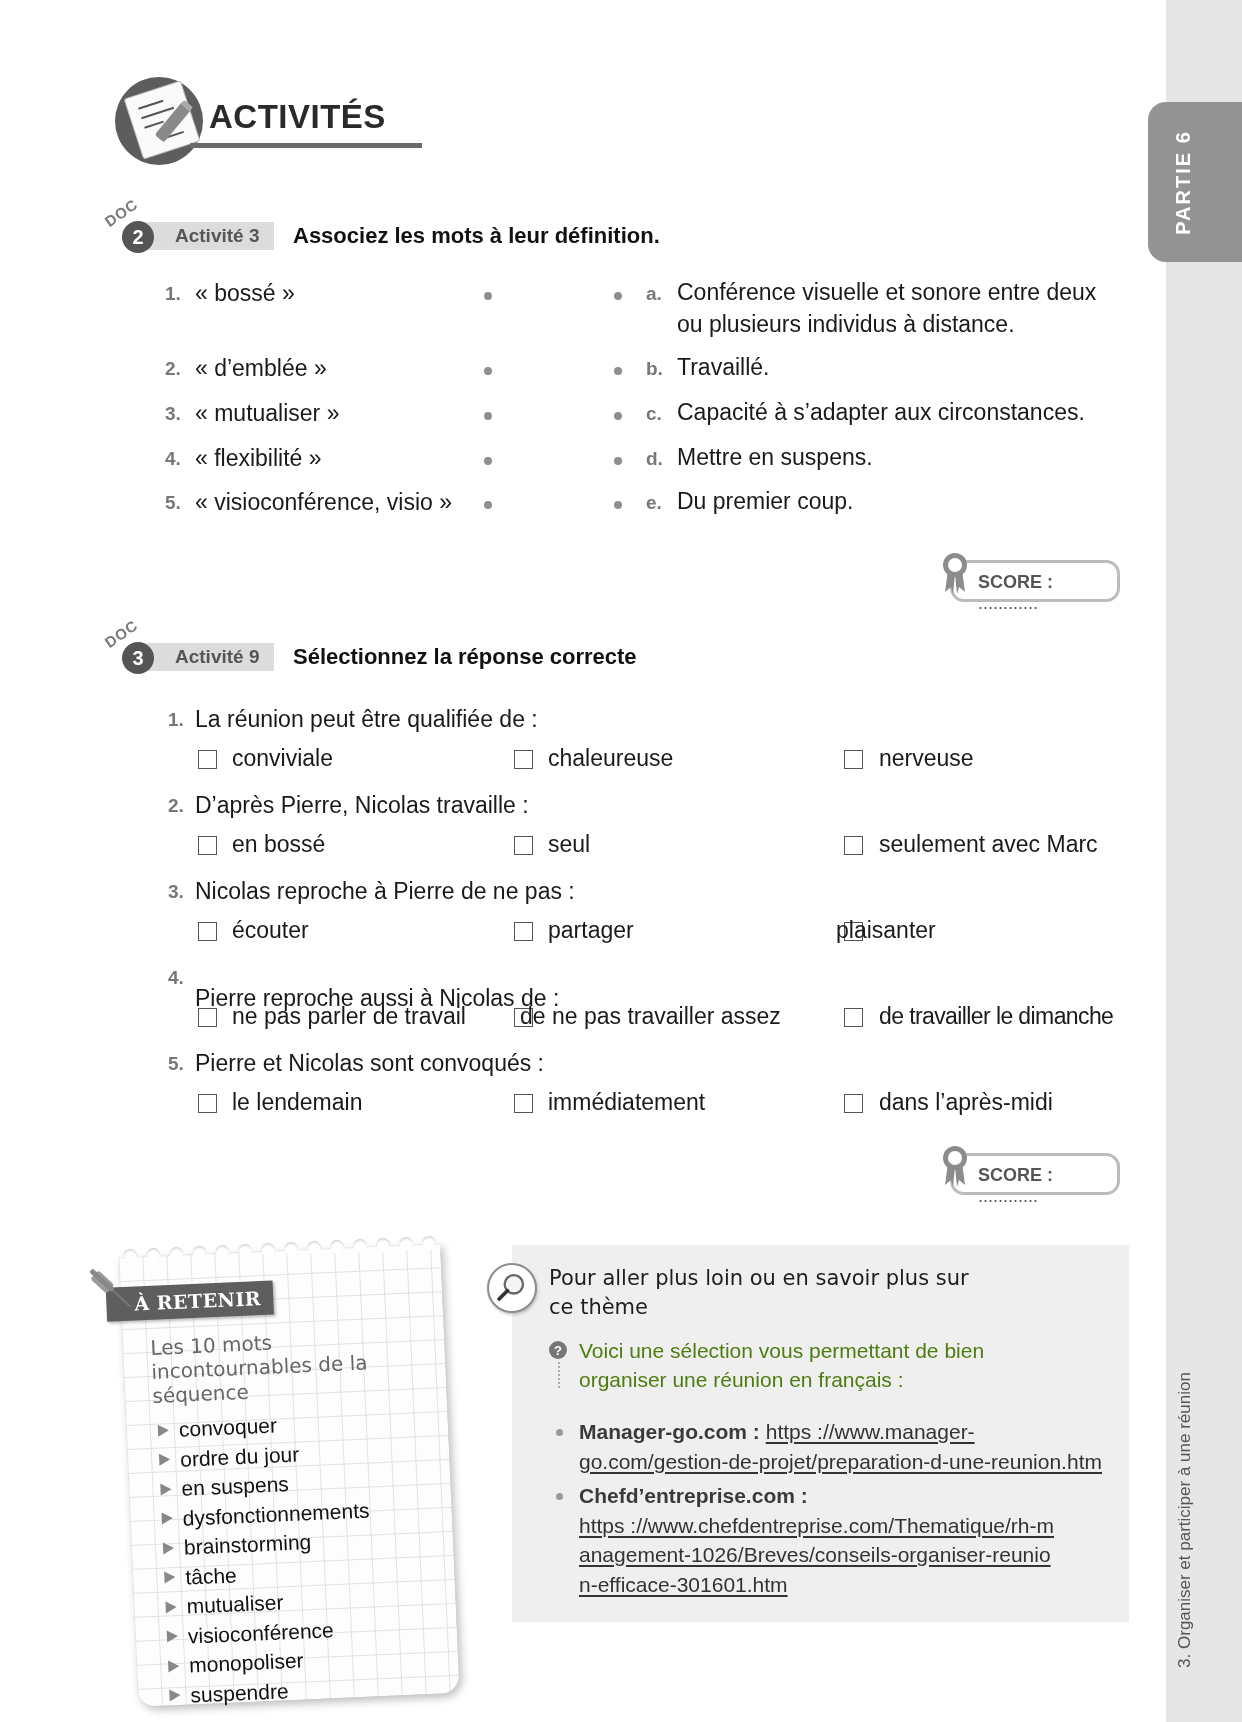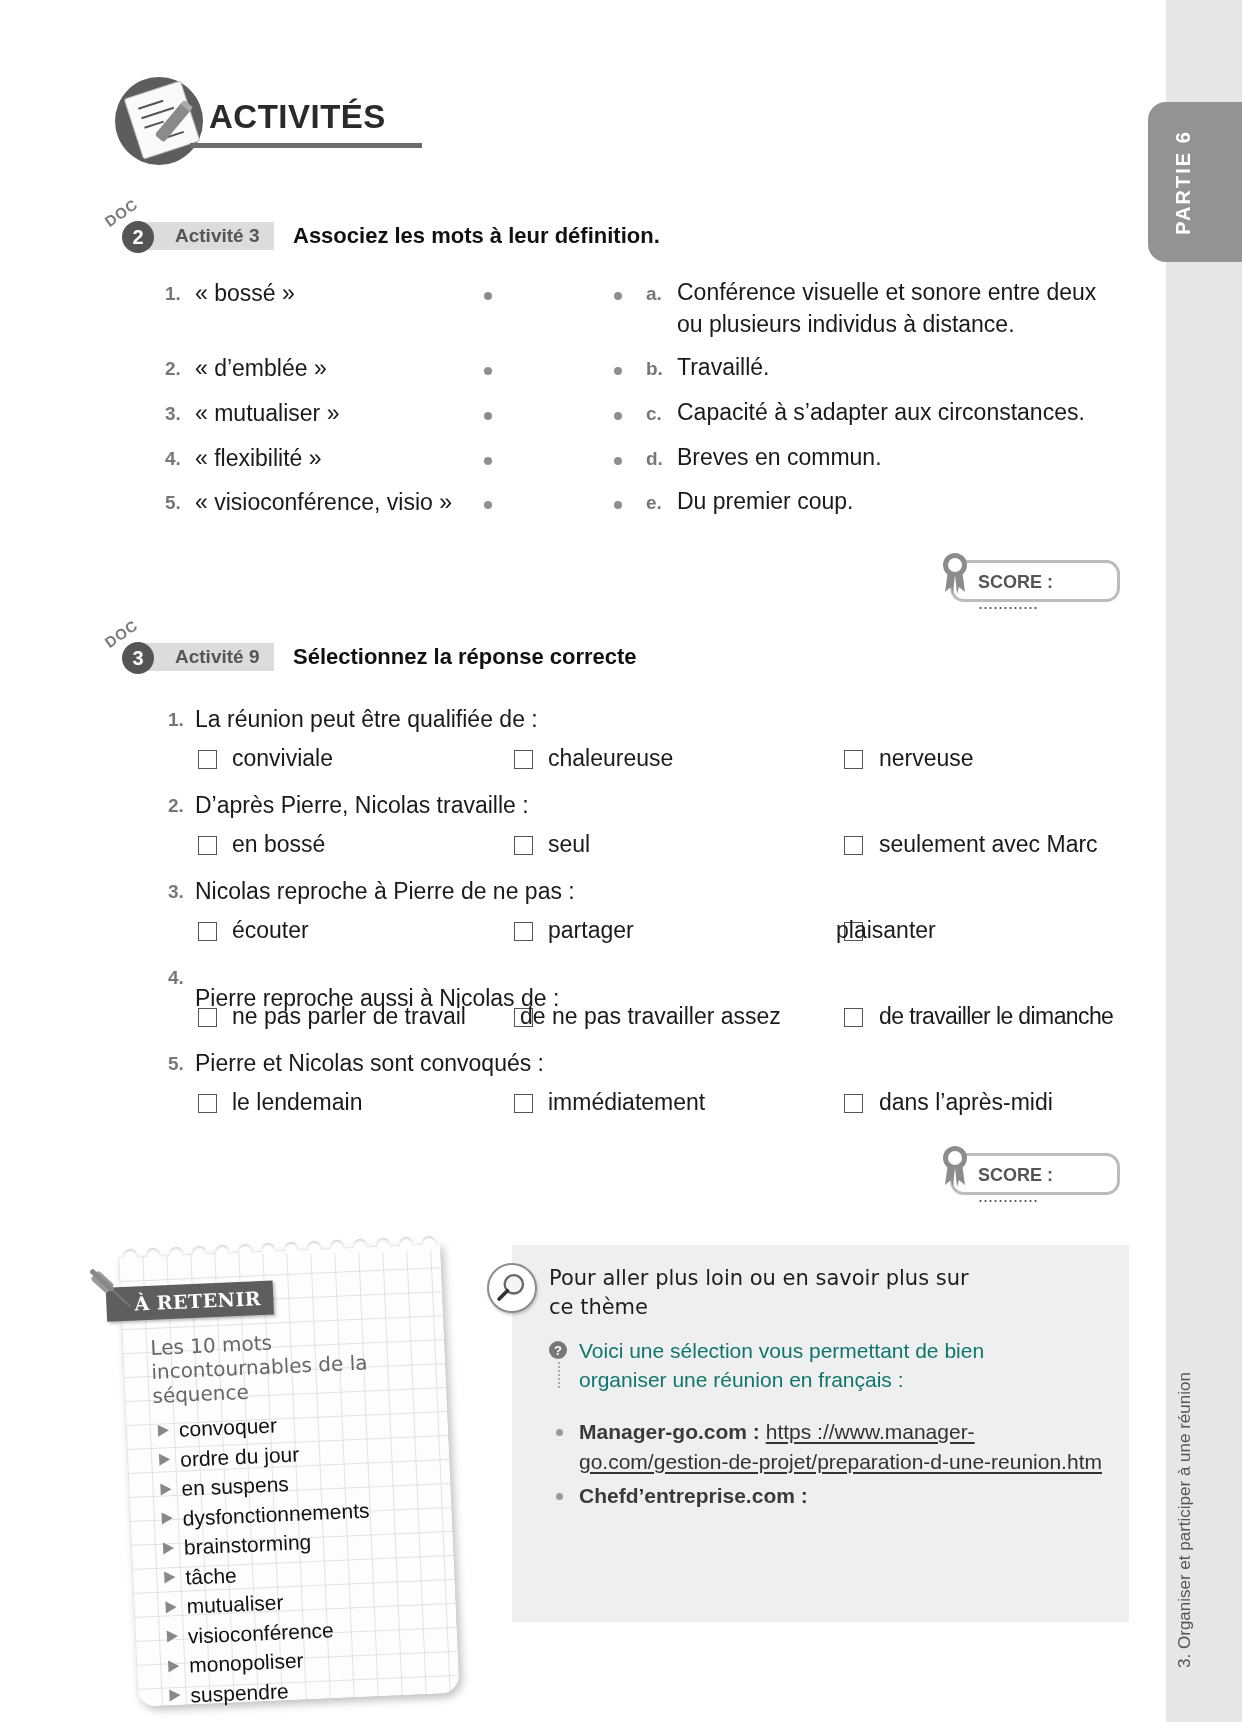--- a/index.html
+++ b/index.html
@@ -61,21 +61,21 @@
   .card-list { position: absolute; left: 32px; top: 160px; list-style: none; }
   .card-list li { font-size: 21px; line-height: 29.5px; color: #111; display: flex; align-items: center; }
   .card-list li .tri { width: 0; height: 0; border-left: 11px solid #888; border-top: 6px solid transparent; border-bottom: 6px solid transparent; margin-right: 10px; }
 
   
   .further { position: absolute; left: 512px; top: 1245px; width: 617px; height: 377px; background: #efefef; }
   .mag { position: absolute; left: 487px; top: 1263px; width: 50px; height: 50px; border-radius: 50%; background: #fff; border: 2px solid #8c8c8c; box-shadow: 1px 2px 3px rgba(0,0,0,0.2); }
   .further-title { position: absolute; left: 549px; top: 1264px; font-size: 23px; line-height: 29px; color: #1e1e1e; width: 420px; font-family: "DejaVu Sans", sans-serif; font-size: 21px; }
   .qmark { position: absolute; left: 549px; top: 1341px; width: 18px; height: 18px; border-radius: 50%; background: #777; color: #fff; font-size: 13px; font-weight: bold; display: flex; align-items: center; justify-content: center; }
   .dotted-v { position: absolute; left: 558px; top: 1362px; width: 0; height: 26px; border-left: 2px dotted #aaa; }
-  .further-intro { position: absolute; left: 579px; top: 1336px; font-size: 21px; line-height: 29px; color: #0f766e; width: 470px; }
+  .further-intro { position: absolute; left: 579px; top: 1336px; font-size: 21px; line-height: 29px; color: #4d7c0f; width: 470px; }
   .link-item { position: absolute; left: 556px; width: 560px; font-size: 21px; line-height: 29.5px; color: #333; }
   .link-item .b { position: absolute; left: 0; top: 12px; width: 7px; height: 7px; border-radius: 50%; background: #999; }
   .link-item .body { margin-left: 23px; }
   .link-item strong { color: #3a3a3a; }
   .link-item a { color: #333; text-decoration: underline; text-underline-offset: 3px; }
 </style>
 </head>
 <body>
 
 <div class="side-strip"></div>
@@ -125,21 +125,21 @@
        <div class="m-letter" style="left:646px;top:283px">a.</div>
        <div class="m-def" style="left:677px;top:276px">Conférence visuelle et sonore entre deux ou plusieurs individus à distance.</div>
     <div class="m-dot" style="left:614px;top:367px"></div>
        <div class="m-letter" style="left:646px;top:358px">b.</div>
        <div class="m-def" style="left:677px;top:351px">Travaillé.</div>
     <div class="m-dot" style="left:614px;top:412px"></div>
        <div class="m-letter" style="left:646px;top:403px">c.</div>
        <div class="m-def" style="left:677px;top:396px">Capacité à s’adapter aux circonstances.</div>
     <div class="m-dot" style="left:614px;top:457px"></div>
        <div class="m-letter" style="left:646px;top:448px">d.</div>
-       <div class="m-def" style="left:677px;top:441px">Breves en commun.</div>
+       <div class="m-def" style="left:677px;top:441px">Mettre en suspens.</div>
     <div class="m-dot" style="left:614px;top:501px"></div>
        <div class="m-letter" style="left:646px;top:492px">e.</div>
        <div class="m-def" style="left:677px;top:485px">Du premier coup.</div>
   </div>
 
 <div class="score-box" style="left:950px;top:560px;">
   <div class="score-text"><span>SCORE :</span> <span class="score-dots">............</span></div>
 </div>
 <svg class="score-badge" style="left:941px;top:552px;" viewBox="0 0 28 44">
   <path d="M7 18 L4 40 L10 35 L12 42 L14 22 Z M21 18 L24 40 L18 35 L16 42 L14 22 Z" fill="#8c8c8c"></path>
@@ -283,14 +283,14 @@
 <div class="qmark">?</div>
 <div class="dotted-v"></div>
 <div class="further-intro">Voici une sélection vous permettant de bien organiser une réunion en français :</div>
 
 <div class="link-item" style="top:1417px;">
   <span class="b"></span>
   <div class="body"><strong>Manager-go.com :</strong> <a>https ://www.manager-go.com/gestion-de-projet/preparation-d-une-reunion.htm</a></div>
 </div>
 <div class="link-item" style="top:1481px;">
   <span class="b"></span>
-  <div class="body"><strong>Chefd’entreprise.com :</strong><br></div>
+  <div class="body"><strong>Chefd’entreprise.com :</strong><br><a style="word-break:break-all;display:inline-block;width:480px;">https ://www.chefdentreprise.com/Thematique/rh-management-1026/Breves/conseils-organiser-reunion-efficace-301601.htm</a></div>
 </div>
 
 </body></html>

